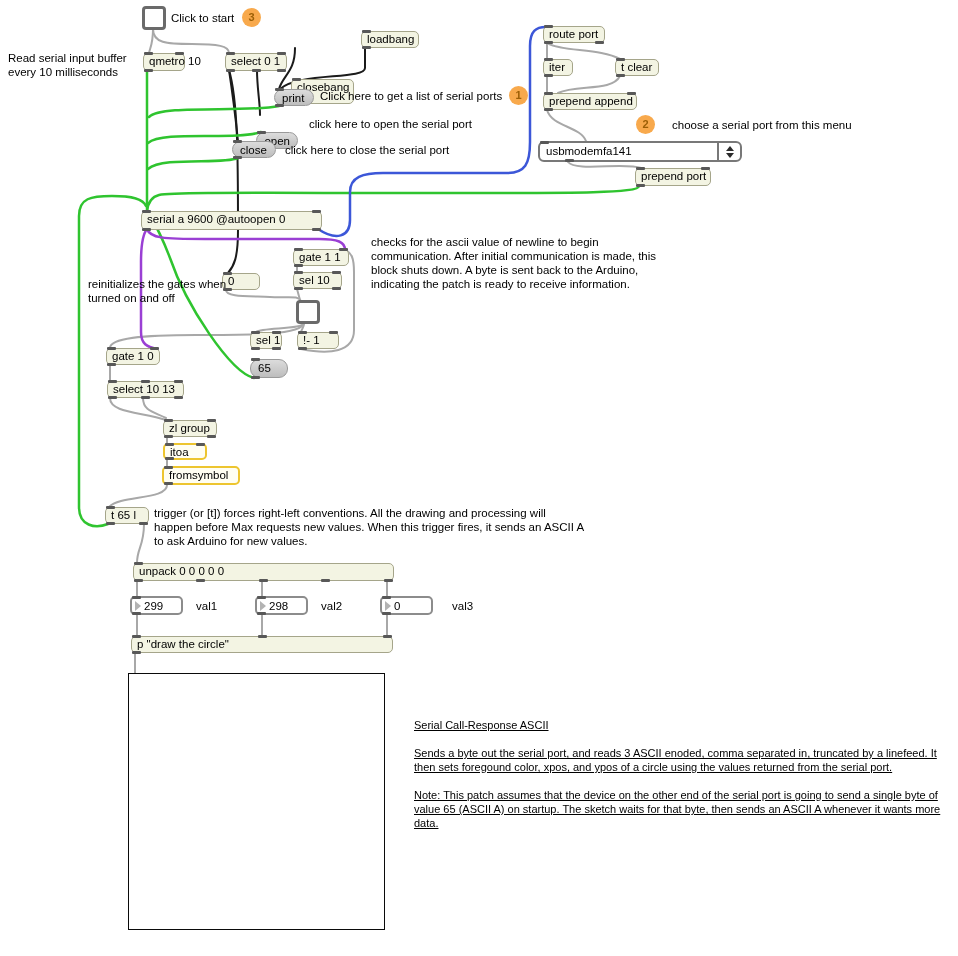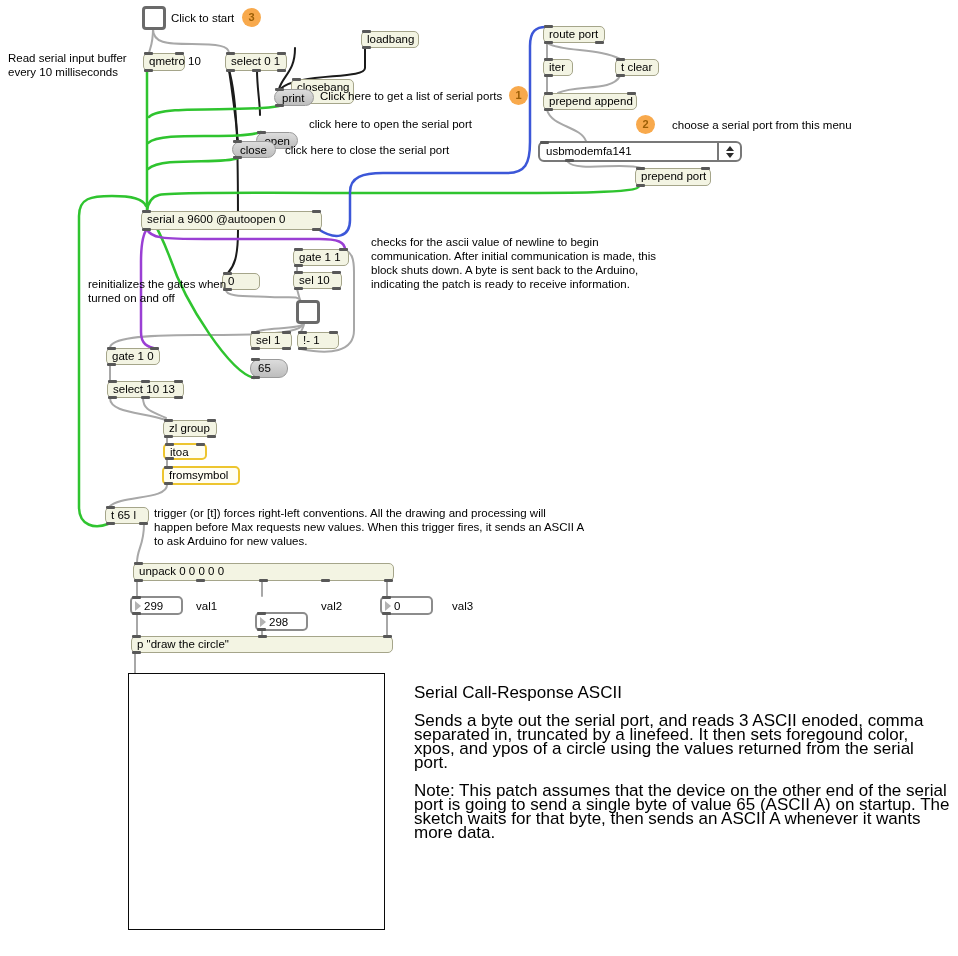--- a/index.html
+++ b/index.html
@@ -24,21 +24,21 @@
        display:flex;flex-direction:column;align-items:center;justify-content:center;gap:2px;}
   .spin i{display:block;width:0;height:0;border-left:4px solid transparent;border-right:4px solid transparent;}
   .spin .up{border-bottom:5px solid #2b2b2b;}
   .spin .dn{border-top:5px solid #2b2b2b;}
   .panel{background:#fff;border:1.5px solid #0a0a0a;}
   .comment{position:absolute;z-index:2;font-size:11.5px;line-height:14px;color:#000;}
   .badge{position:absolute;z-index:3;width:19px;height:19px;border-radius:50%;background:#f8a94c;
        color:#9c5f06;font-size:11px;font-weight:bold;text-align:center;line-height:19px;}
   .port{position:absolute;width:9px;height:3px;background:#585858;border-radius:1px;z-index:3;}
   .pt{top:-2px;}.pb{bottom:-2px;}
-  #info{position:absolute;left:414px;top:686px;width:538px;z-index:2;font-size:17px;line-height:14px;color:#000;}
+  #info{position:absolute;left:414px;top:718px;width:538px;z-index:2;font-size:11px;line-height:14px;color:#000;text-decoration:underline;}
   #info div{margin:0 0 14px 0;}
   #info .credits{white-space:pre-line;margin:0;}
 </style>
 </head>
 <body>
 
 <div id="patch">
 
   <svg id="cables" width="958" height="956">
     <g fill="none" stroke-width="2" stroke-linecap="round" stroke-linejoin="round" stroke="#a8a8a8">
@@ -130,40 +130,40 @@
   <i class="port pt" style="left: calc(0% + 0px);"></i><i class="port pb" style="left: calc(13% - 1.2px);"></i></div>
   <div class="obj" style="left:635px;top:168px;width:76px;height:18px;">prepend port<i class="port pt" style="left: calc(0% + 0px);"></i><i class="port pt" style="left: calc(100% - 9px);"></i><i class="port pb" style="left: calc(0% + 0px);"></i></div>
 
   <div class="obj" style="left:141px;top:211px;width:181px;height:19px;">serial a 9600 @autoopen 0<i class="port pt" style="left: calc(0% + 0px);"></i><i class="port pt" style="left: calc(100% - 9px);"></i><i class="port pb" style="left: calc(0% + 0px);"></i><i class="port pb" style="left: calc(100% - 9px);"></i></div>
   <div class="comment" style="left:371px;top:235px;width:298px;">checks for the ascii value of newline to begin communication.  After initial communication is made, this block shuts down.  A byte is sent back to the Arduino, indicating the patch is ready to receive information.</div>
   <div class="obj" style="left:293px;top:249px;width:56px;height:17px;">gate 1 1<i class="port pt" style="left: calc(0% + 0px);"></i><i class="port pt" style="left: calc(100% - 9px);"></i><i class="port pb" style="left: calc(0% + 0px);"></i></div>
   <div class="obj" style="left:222px;top:273px;width:38px;height:17px;">0<i class="port pt" style="left: calc(0% + 0px);"></i><i class="port pb" style="left: calc(0% + 0px);"></i></div>
   <div class="obj" style="left:293px;top:272px;width:49px;height:17px;">sel 10<i class="port pt" style="left: calc(0% + 0px);"></i><i class="port pt" style="left: calc(100% - 9px);"></i><i class="port pb" style="left: calc(0% + 0px);"></i><i class="port pb" style="left: calc(100% - 9px);"></i></div>
   <div class="toggle" style="left:296px;top:300px;width:24px;height:24px;"></div>
   <div class="comment" style="left:88px;top:277px;width:160px;">reinitializes the gates when turned on and off</div>
-  <div class="obj" style="left:250px;top:332px;width:42px;height:17px;">sel 1<i class="port pt" style="left: calc(0% + 0px);"></i><i class="port pt" style="left: calc(100% - 9px);"></i><i class="port pb" style="left: calc(0% + 0px);"></i><i class="port pb" style="left: calc(100% - 9px);"></i></div>
+  <div class="obj" style="left:250px;top:332px;width:32px;height:17px;">sel 1<i class="port pt" style="left: calc(0% + 0px);"></i><i class="port pt" style="left: calc(100% - 9px);"></i><i class="port pb" style="left: calc(0% + 0px);"></i><i class="port pb" style="left: calc(100% - 9px);"></i></div>
   <div class="obj" style="left:297px;top:332px;width:42px;height:17px;">!- 1<i class="port pt" style="left: calc(0% + 0px);"></i><i class="port pt" style="left: calc(100% - 9px);"></i><i class="port pb" style="left: calc(0% + 0px);"></i></div>
   <div class="msg" style="left:250px;top:359px;width:38px;height:19px;">65<i class="port pt" style="left: calc(0% + 0px);"></i><i class="port pb" style="left: calc(0% + 0px);"></i></div>
   <div class="obj" style="left:106px;top:348px;width:54px;height:17px;">gate 1 0<i class="port pt" style="left: calc(0% + 0px);"></i><i class="port pt" style="left: calc(100% - 9px);"></i><i class="port pb" style="left: calc(0% + 0px);"></i></div>
   <div class="obj" style="left:107px;top:381px;width:77px;height:17px;">select 10 13<i class="port pt" style="left: calc(0% + 0px);"></i><i class="port pt" style="left: calc(50% - 4.5px);"></i><i class="port pt" style="left: calc(100% - 9px);"></i><i class="port pb" style="left: calc(0% + 0px);"></i><i class="port pb" style="left: calc(50% - 4.5px);"></i><i class="port pb" style="left: calc(100% - 9px);"></i></div>
   <div class="obj" style="left:163px;top:420px;width:54px;height:17px;">zl group<i class="port pt" style="left: calc(0% + 0px);"></i><i class="port pt" style="left: calc(100% - 9px);"></i><i class="port pb" style="left: calc(0% + 0px);"></i><i class="port pb" style="left: calc(100% - 9px);"></i></div>
   <div class="yellow" style="left:163px;top:443px;width:44px;height:17px;">itoa<i class="port pt" style="left: calc(0% + 0px);"></i><i class="port pt" style="left: calc(100% - 9px);"></i><i class="port pb" style="left: calc(0% + 0px);"></i></div>
   <div class="yellow" style="left:162px;top:466px;width:78px;height:19px;">fromsymbol<i class="port pt" style="left: calc(0% + 0px);"></i><i class="port pb" style="left: calc(0% + 0px);"></i></div>
   <div class="obj" style="left:105px;top:507px;width:44px;height:17px;">t 65 l<i class="port pt" style="left: calc(0% + 0px);"></i><i class="port pb" style="left: calc(0% + 0px);"></i><i class="port pb" style="left: calc(100% - 9px);"></i></div>
   <div class="comment" style="left:154px;top:506px;width:432px;">trigger (or [t]) forces right-left conventions.  All the drawing and processing will happen before Max requests new values. When this trigger fires, it sends an ASCII A to ask Arduino for new values.</div>
 
   <div class="obj" style="left:133px;top:563px;width:261px;height:18px;">unpack 0 0 0 0 0<i class="port pt" style="left: calc(0% + 0px);"></i><i class="port pb" style="left: calc(0% + 0px);"></i><i class="port pb" style="left: calc(25% - 2.3px);"></i><i class="port pb" style="left: calc(50% - 4.5px);"></i><i class="port pb" style="left: calc(75% - 6.8px);"></i><i class="port pb" style="left: calc(100% - 9px);"></i></div>
   <div class="num" style="left:130px;top:596px;width:53px;height:19px;">
     <span class="tri"></span>
     <span>299</span>
   <i class="port pt" style="left: calc(0% + 0px);"></i>
       <i class="port pb" style="left: calc(0% + 0px);"></i>
     </div>
   <div class="comment" style="left:196px;top:599px;">val1</div>
-  <div class="num" style="left:255px;top:596px;width:53px;height:19px;margin-top:16px;">
+  <div class="num" style="left:255px;top:596px;width:53px;height:19px;">
     <span class="tri"></span>
     <span>298</span>
   <i class="port pt" style="left: calc(0% + 0px);"></i>
       <i class="port pb" style="left: calc(0% + 0px);"></i>
     </div>
   <div class="comment" style="left:321px;top:599px;">val2</div>
   <div class="num" style="left:380px;top:596px;width:53px;height:19px;">
     <span class="tri"></span>
     <span>0</span>
   <i class="port pt" style="left: calc(0% + 0px);"></i>

